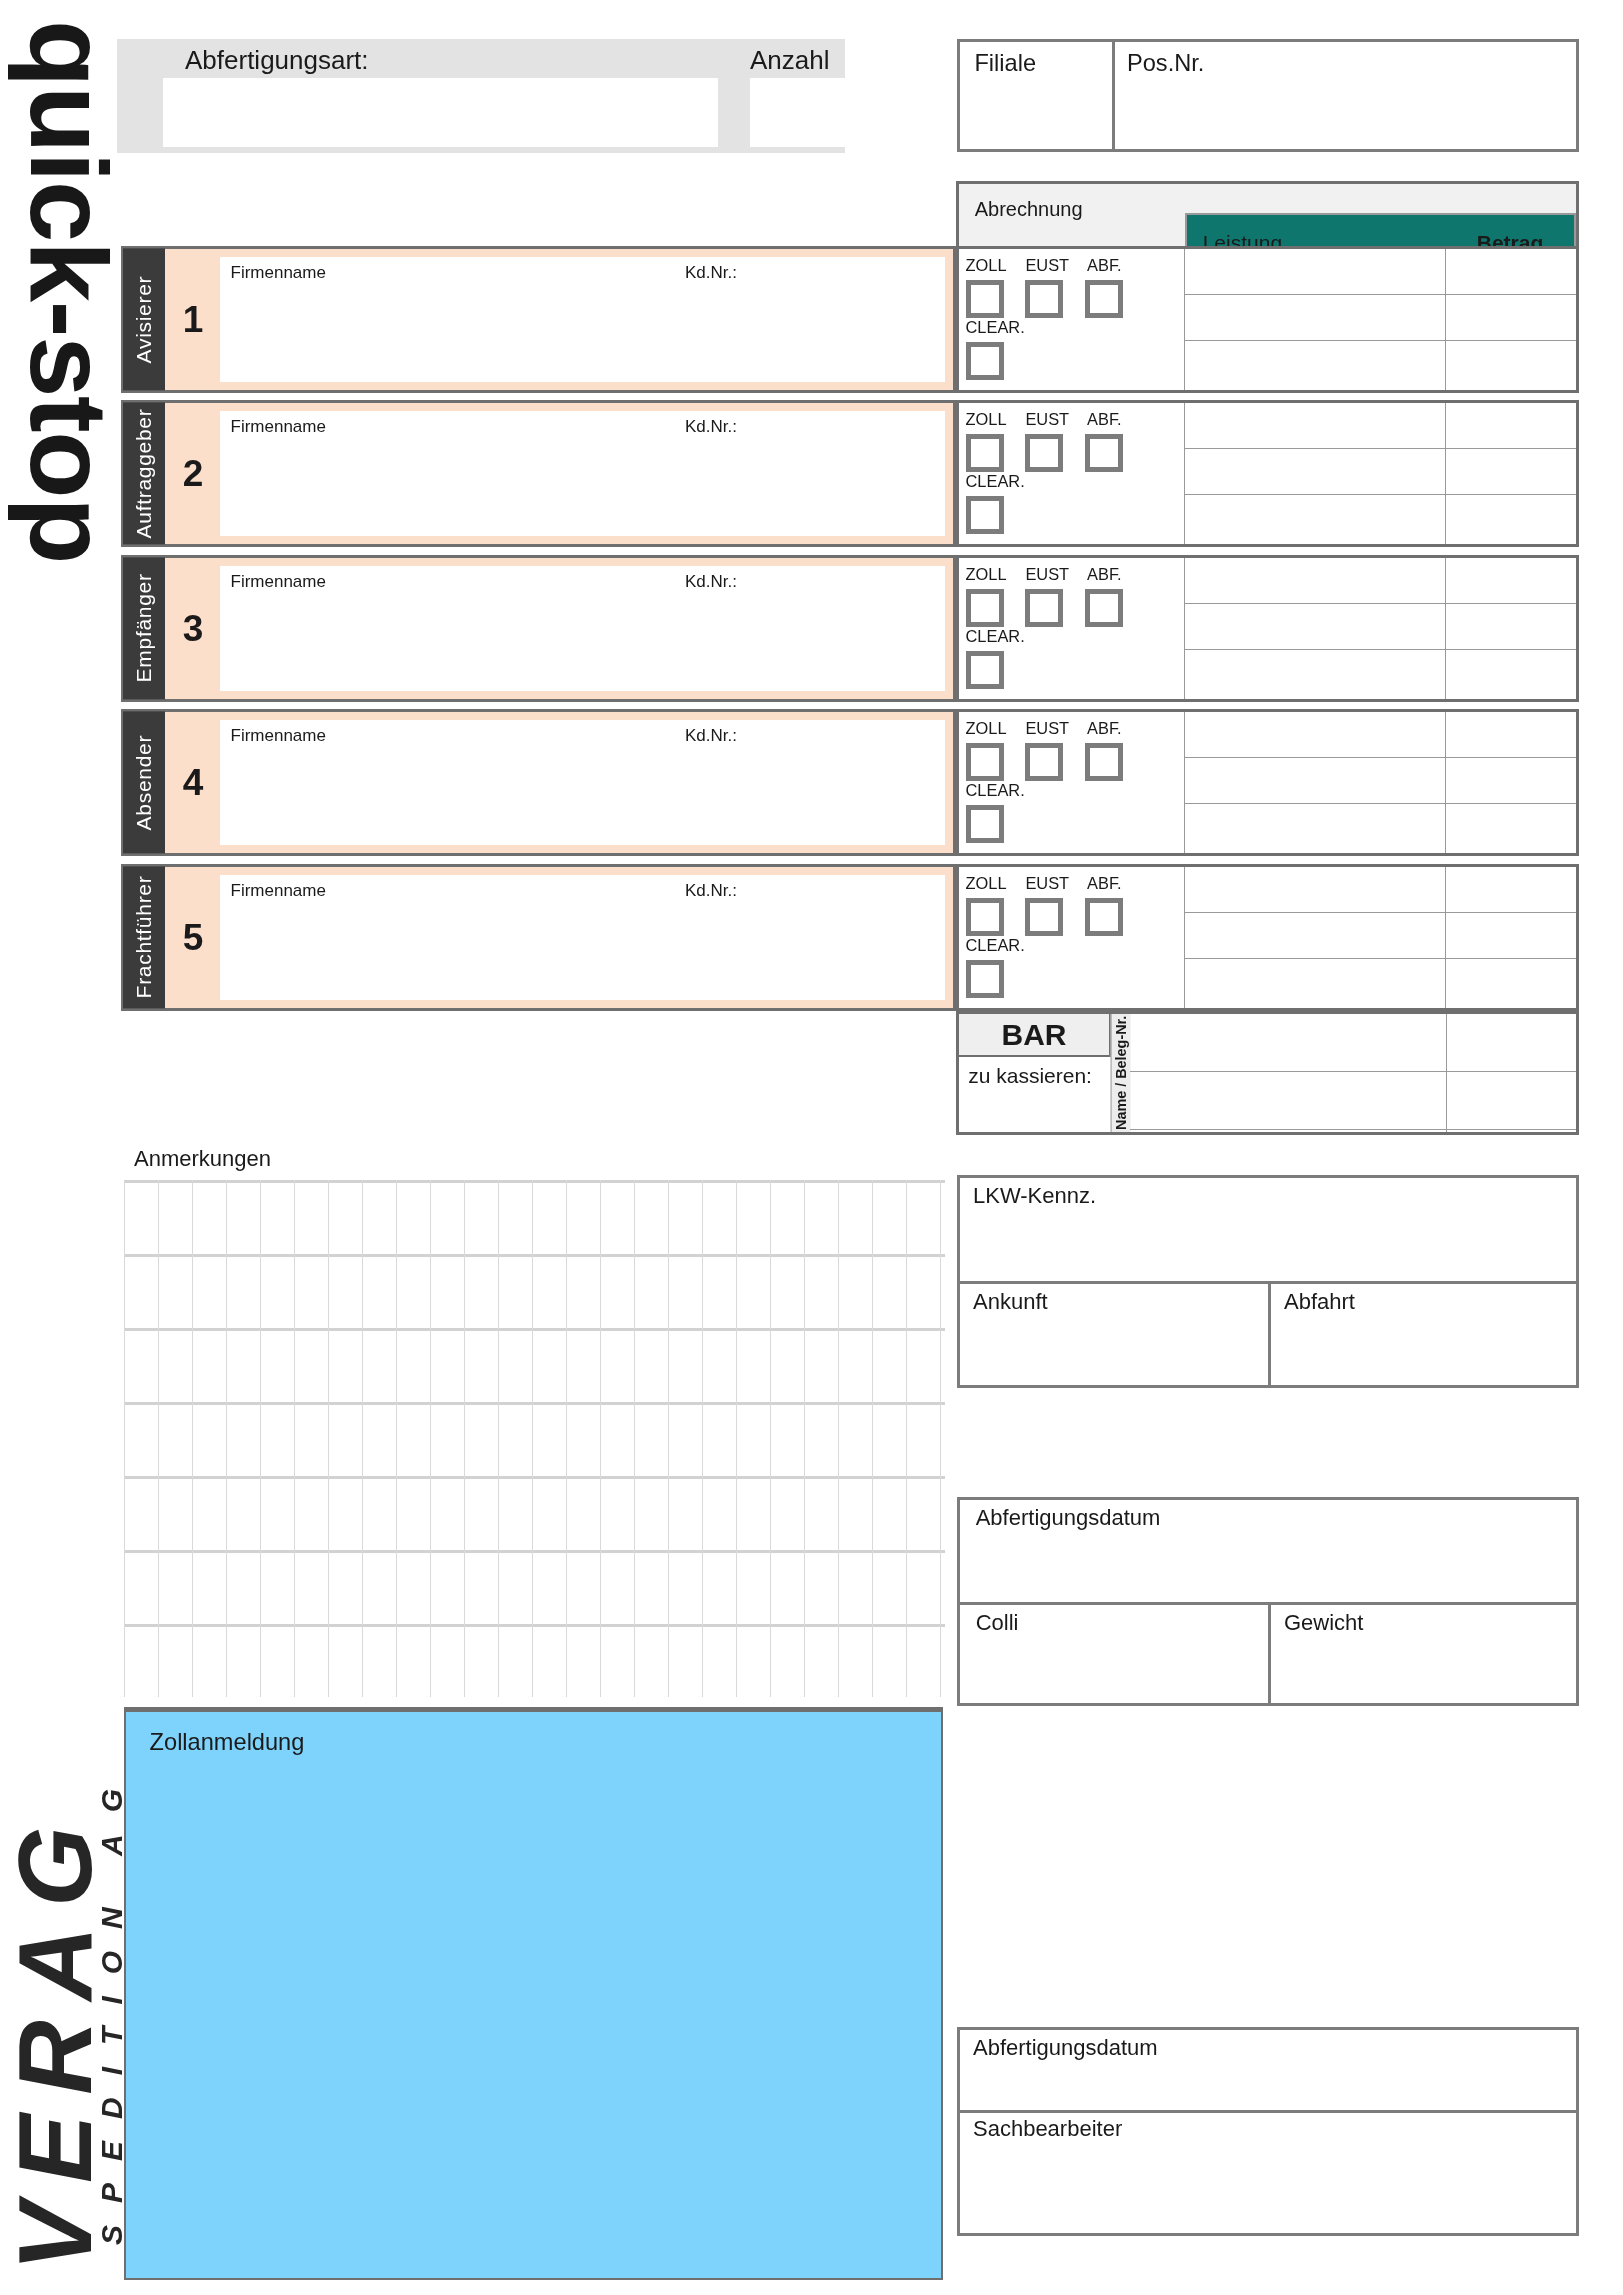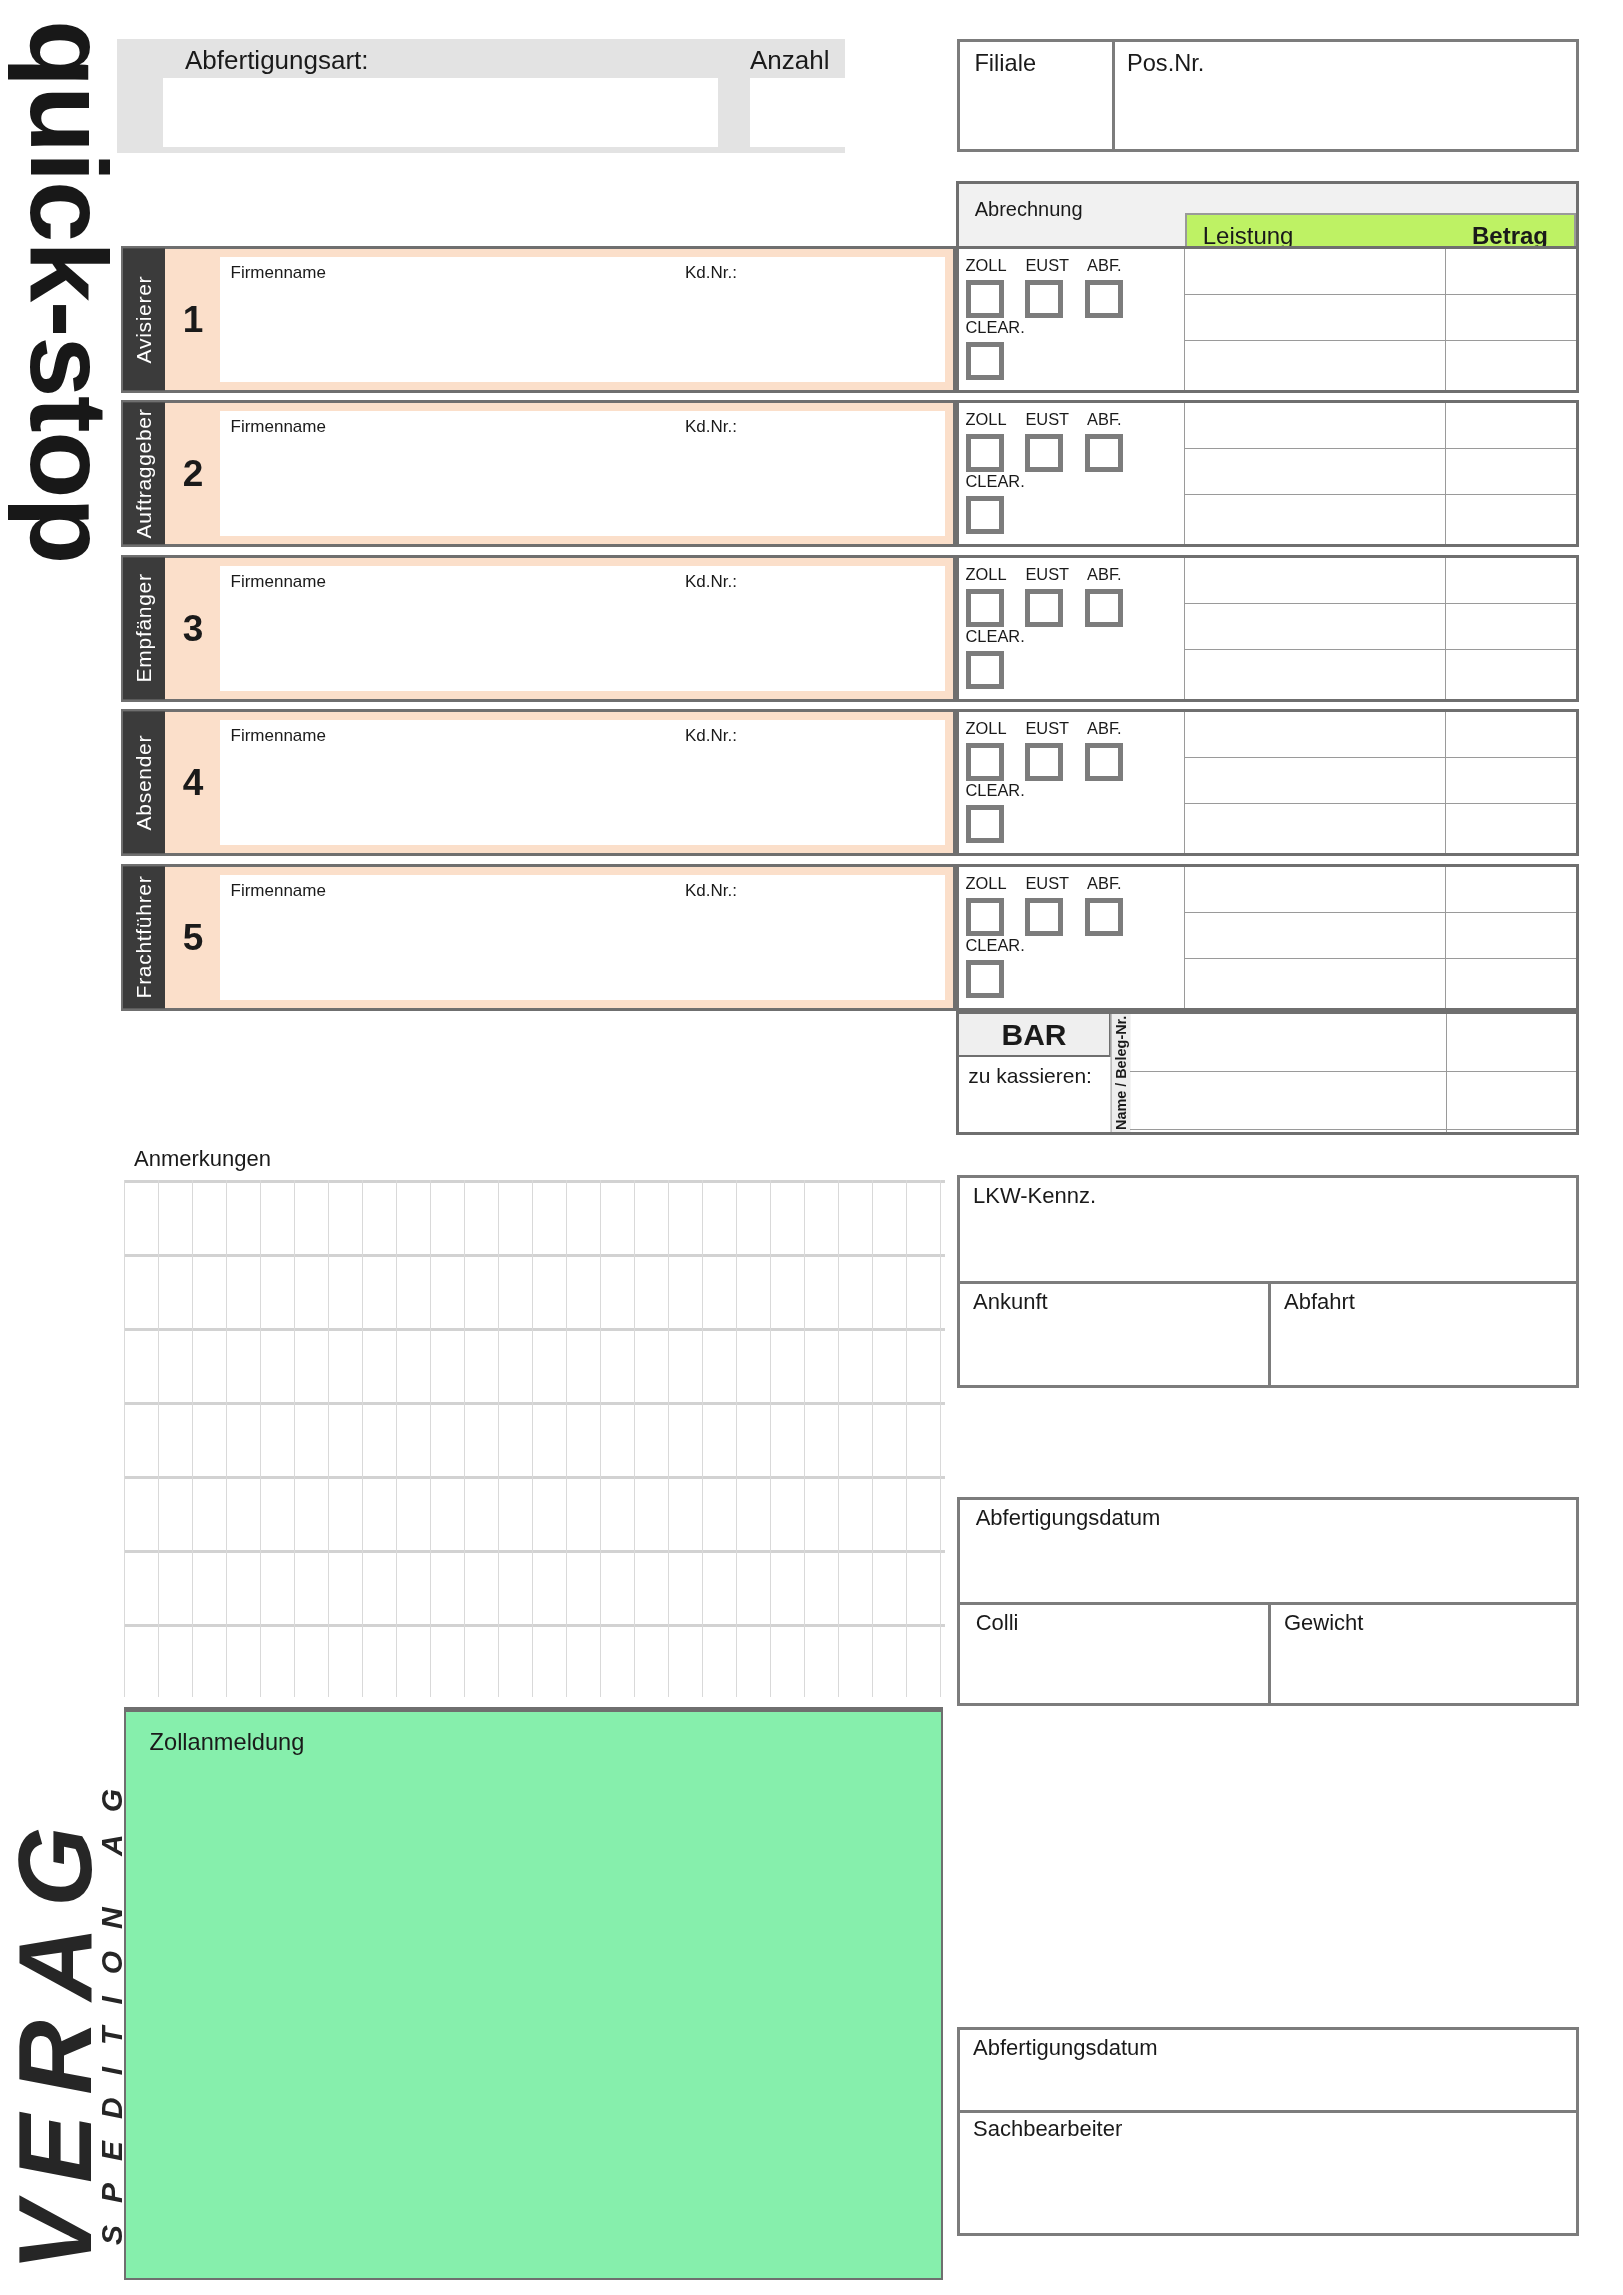--- a/index.html
+++ b/index.html
@@ -25,21 +25,21 @@
   .band{left:117px;top:39px;width:728px;height:114px;background:#e3e3e3;text-decoration:underline;}
   .band-label{position:absolute;top:5.9px;font-size:26px;}
   .band-input{position:absolute;top:39px;height:69px;background:#ffffff;}
   
   .fbox{left:957px;top:39px;width:622px;height:113px;background:#fff;border:3.9px solid #7c7c7c;}
   .fdiv{position:absolute;left:152px;top:0;bottom:0;width:2.6px;background:#7c7c7c;}
   .flabel{position:absolute;top:7.9px;font-size:23.6px;}
   
   .ab-head{left:956px;top:181px;width:623px;height:70px;background:#f1f1f1;border:3.9px solid #6f6f6f;}
   .ab-title{position:absolute;left:15.7px;top:14.4px;font-size:20px;}
-  .h-col{position:absolute;top:29.4px;bottom:0;background:#bef264;border:2px solid #9a9a9a;border-bottom:none;font-size:24px;padding-top:7px;}
+  .h-col{position:absolute;top:29.4px;bottom:0;background:#0f766e;border:2px solid #9a9a9a;border-bottom:none;font-size:21px;padding-top:16px;}
   .h-leistung{left:226px;width:261px;padding-left:15.7px;}
   .h-betrag{left:487px;right:0;border-left:none;text-align:center;font-weight:bold;}
   
   .party{position:absolute;left:121px;width:835px;height:147px;background:#fbdfca;border:3.3px solid #6f6f6f;box-sizing:border-box;}
   .party-role{
     position:absolute;left:-0.7px;top:-0.7px;bottom:-0.7px;width:42px;background:#3b3b3b;color:#ffffff;
     writing-mode:vertical-rl;transform:rotate(180deg);display:flex;align-items:center;justify-content:center;
     font-size:21px;letter-spacing:0.7px;
   }
   .party-number{position:absolute;left:43px;top:0;width:52px;height:100%;display:flex;align-items:center;justify-content:center;font-size:37px;font-weight:bold;}
@@ -67,21 +67,21 @@
   .bar-vd{position:absolute;left:316px;top:0;bottom:0;width:1.3px;background:#9a9a9a;}
   
   .anm-label{left:134px;top:1146px;font-size:22px;}
   .anm-grid{
     left:124px;top:1180px;width:821px;height:517px;background:#ffffff;
     background-image:
       repeating-linear-gradient(90deg,#d9d9d9 0 1.3px,transparent 1.3px 34px),
       repeating-linear-gradient(180deg,#d2d2d2 0 3.3px,transparent 3.3px 74px);
   }
   
-  .zoll-box{left:124px;top:1707px;width:819px;height:573px;border:2px solid #6f6f6f;border-top:5.9px solid #6f6f6f;background:#86efac;}
+  .zoll-box{left:124px;top:1707px;width:819px;height:573px;border:2px solid #6f6f6f;border-top:5.9px solid #6f6f6f;background:#7dd3fc;}
   .zoll-label{position:absolute;left:23.6px;top:17px;font-size:23.6px;}
   
   .rbox{left:957px;width:622px;border:3.9px solid #7c7c7c;background:#fff;}
   .rbox .hdiv{position:absolute;left:0;right:0;height:2.6px;background:#7c7c7c;}
   .rbox .vdiv{position:absolute;width:2.6px;background:#7c7c7c;}
   .lbl{position:absolute;font-size:22px;}
   .cellfill{position:absolute;}
 </style>
 </head>
 <body>

